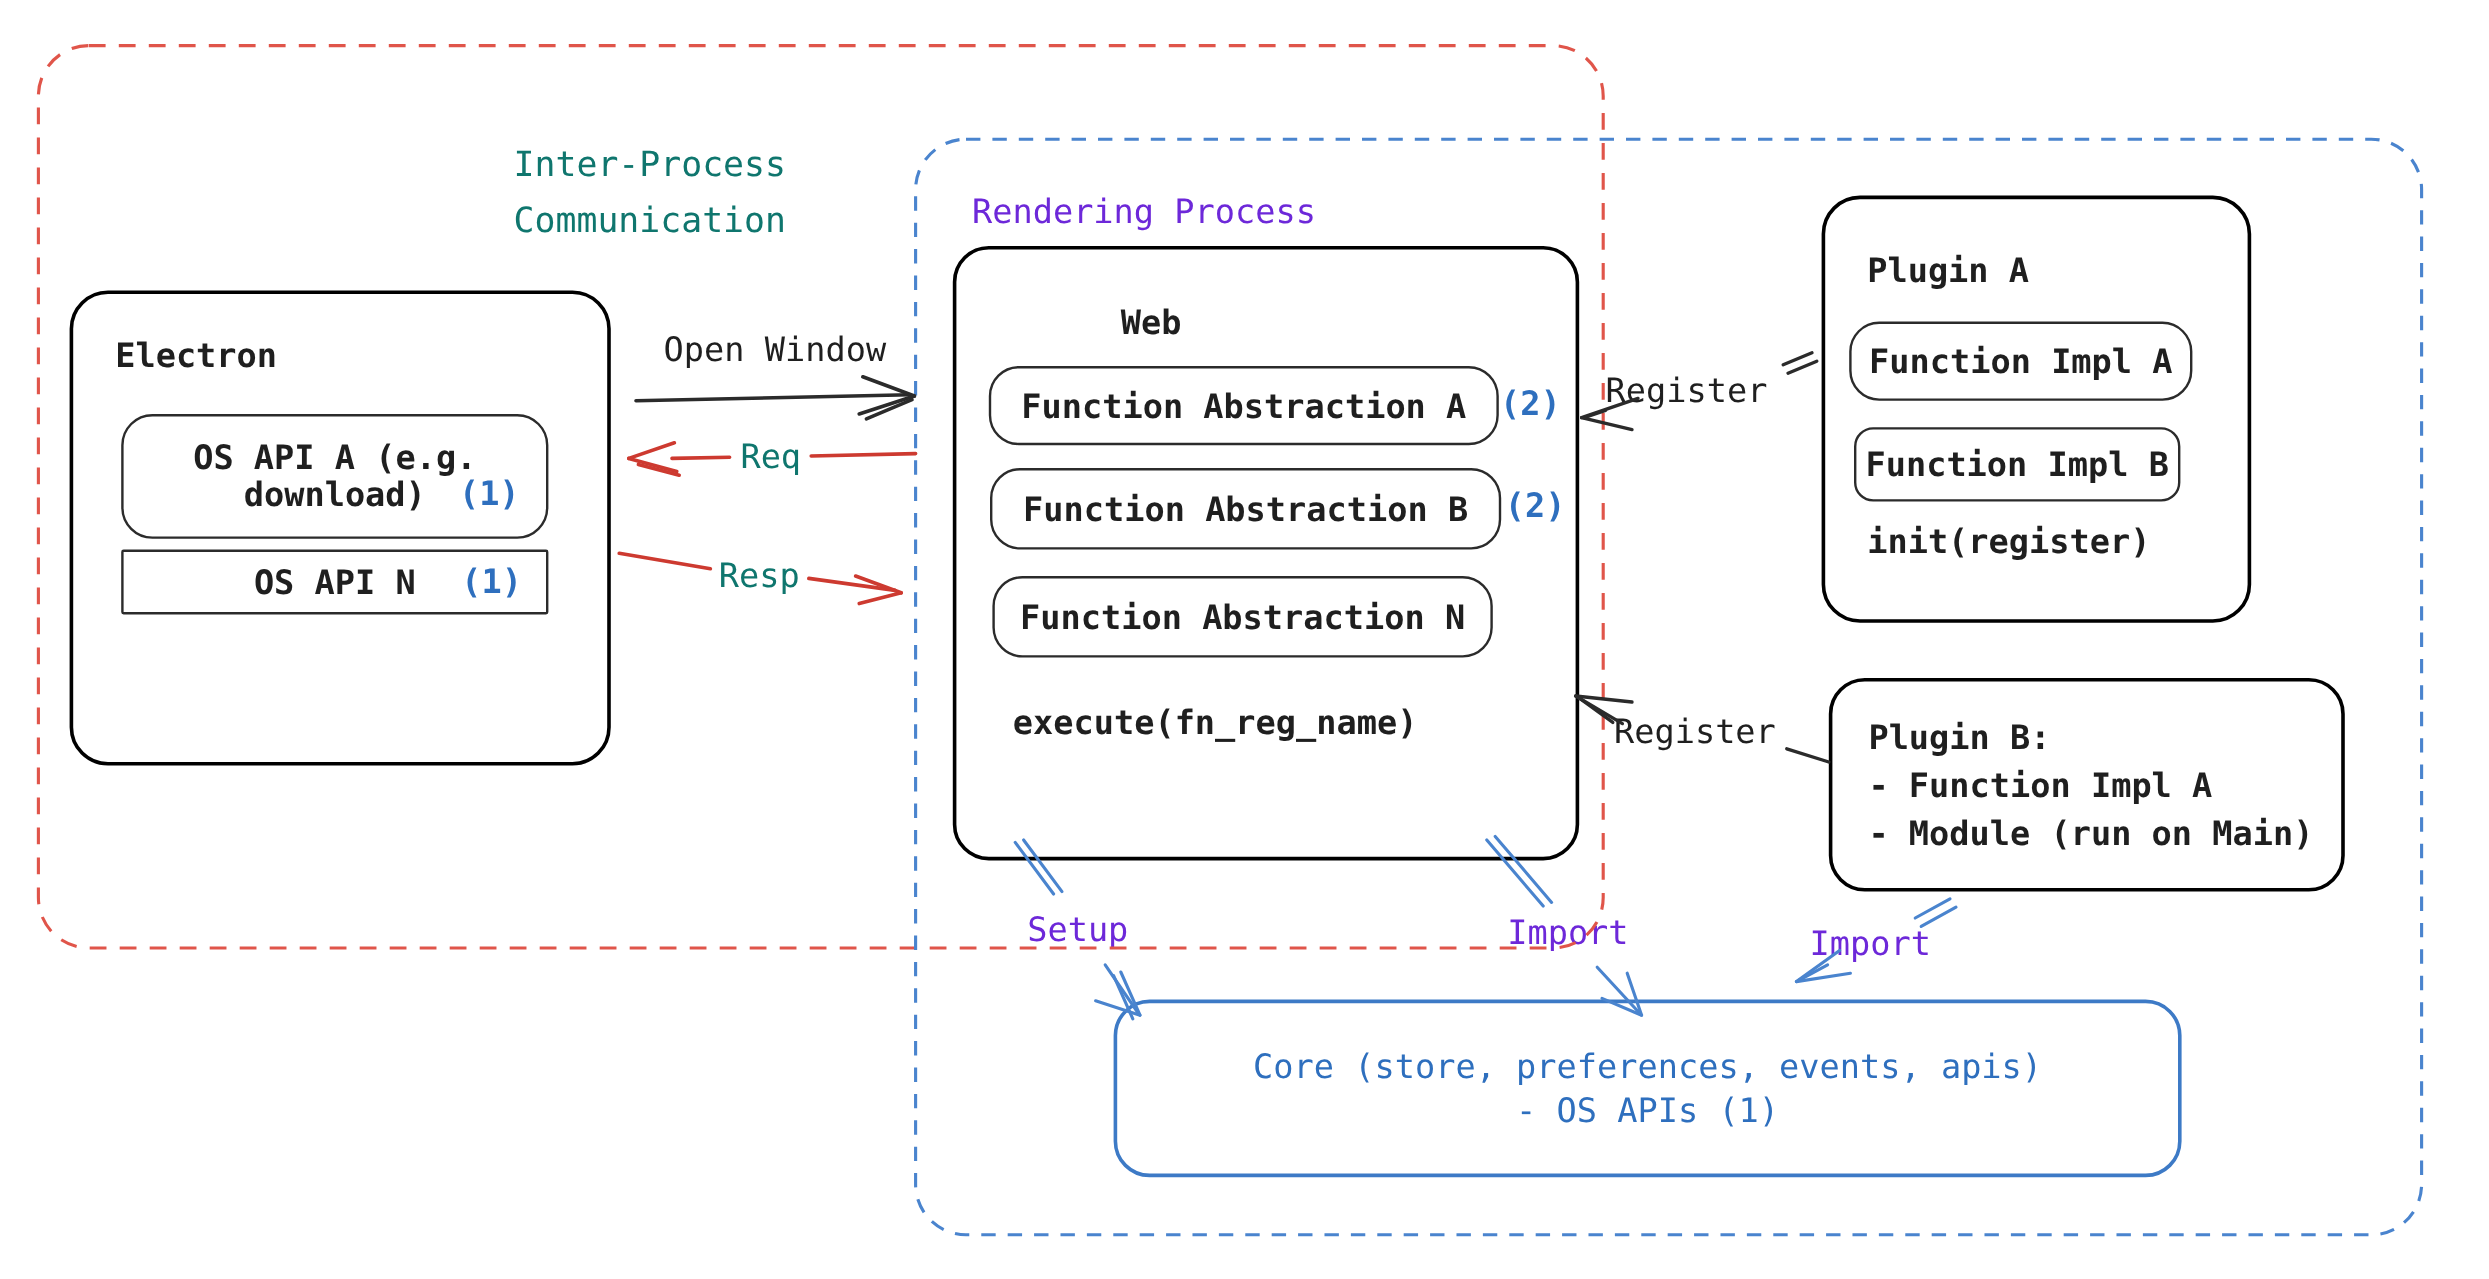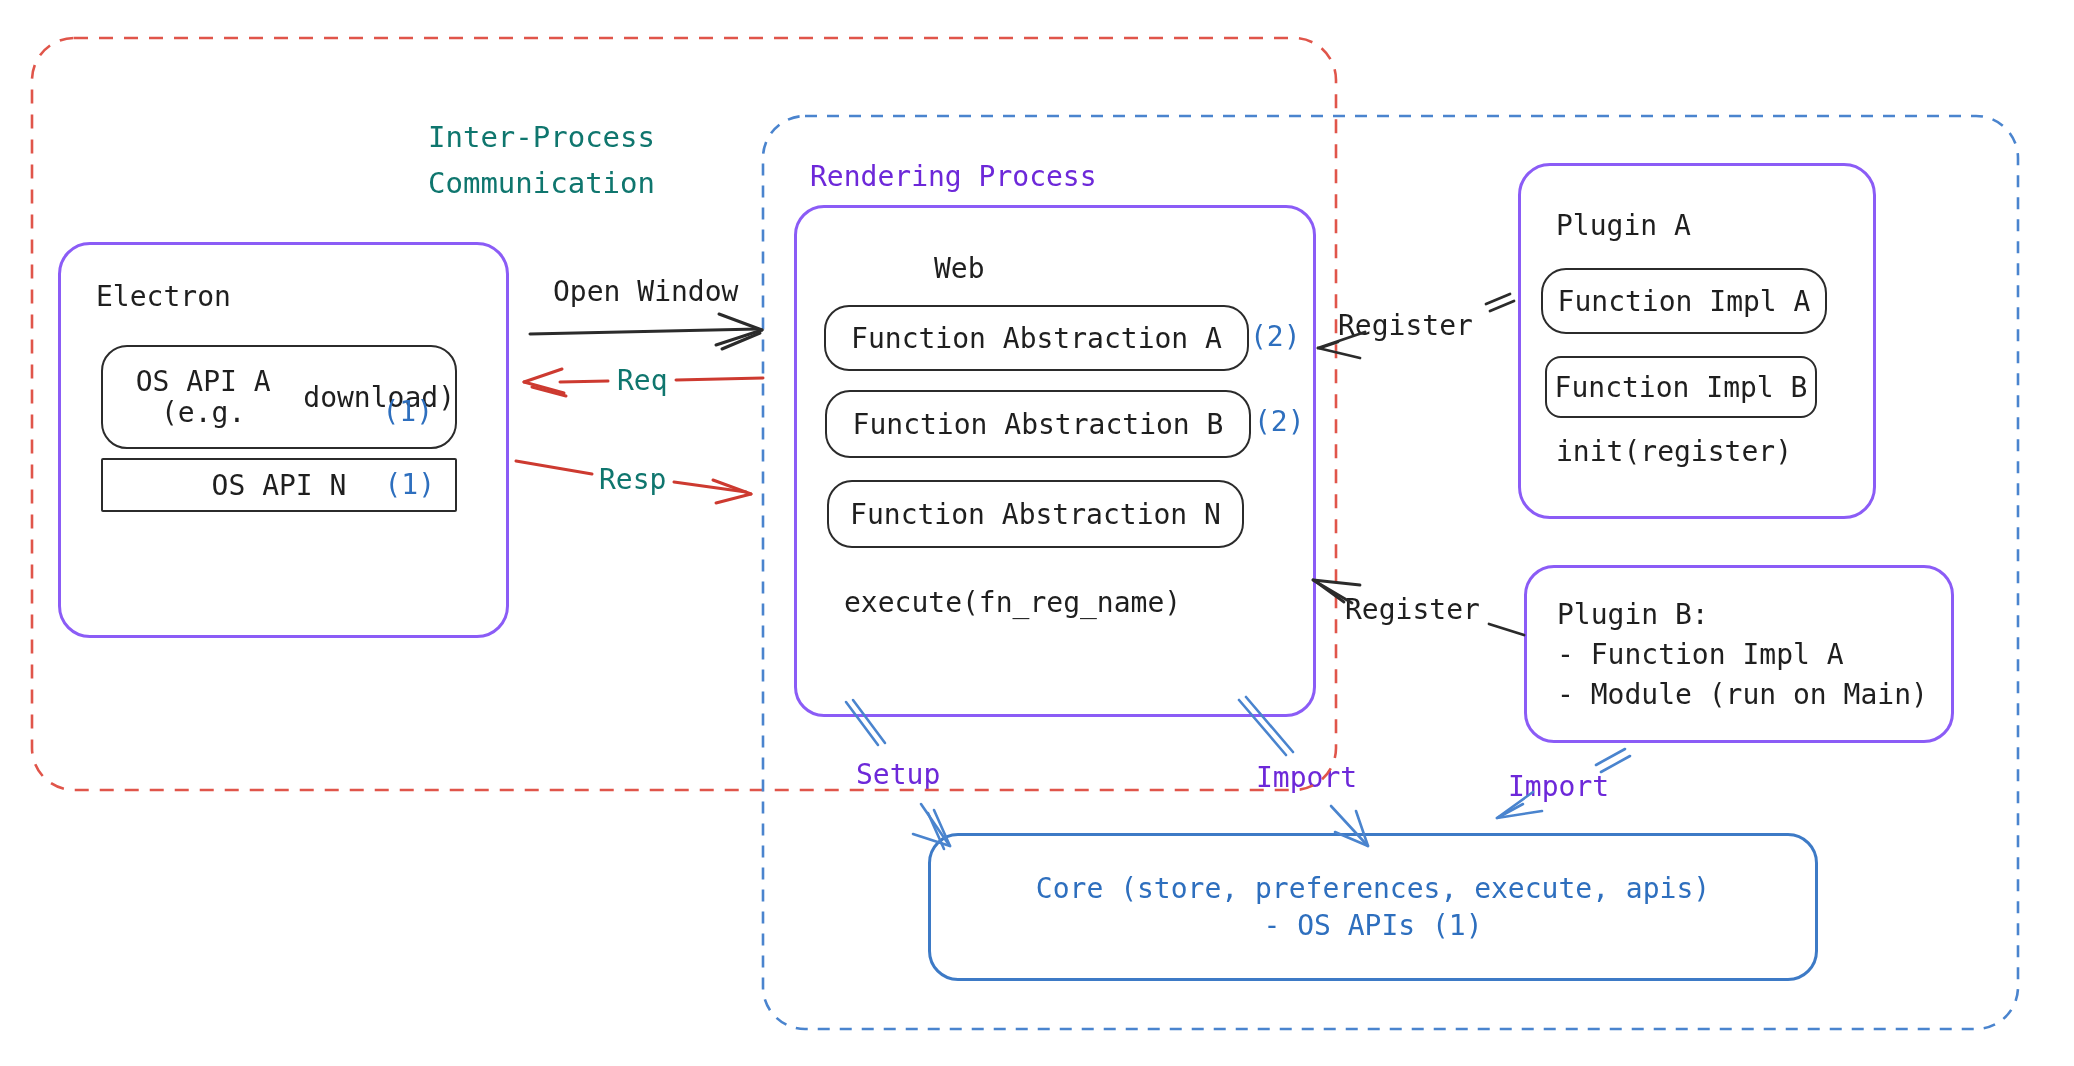--- a/index.html
+++ b/index.html
@@ -6,27 +6,27 @@
   body{
     width:2074px;height:1066px;position:relative;overflow:hidden;
     font-family:"DejaVu Sans Mono","Liberation Mono",monospace;
     font-size:28px;color:#1f1f1f;
   }
   .canvas{position:absolute;inset:0;}
   .lbl{position:absolute;line-height:1;white-space:pre;}
   .red{color:#0f766e;}
   .blue{color:#6d28d9;}
   .region-title{font-size:29px;line-height:46px;}
-  .box{position:absolute;border:3px solid #8b5cf6;border-radius:32px;background:transparent;}
+  .box{position:absolute;border:3px solid #000000;border-radius:32px;background:transparent;font-weight:bold;}
   .inner{
     position:absolute;border:2.5px solid #2b2b2b;border-radius:25px;
     display:flex;align-items:center;justify-content:center;background:transparent;
   }
   .badge{position:absolute;color:#2e6fbe;line-height:1;}
-  .two-line{display:flex;flex-direction:row;align-items:center;line-height:31px;}
+  .two-line{display:flex;flex-direction:column;align-items:center;line-height:31px;}
   .corebox{
     position:absolute;border:3px solid #3d7ac6;border-radius:30px;color:#2e6fbe;
     display:flex;flex-direction:column;align-items:center;justify-content:center;
     line-height:37px;text-align:center;background:transparent;
   }
   svg.overlay{position:absolute;inset:0;pointer-events:none;}
 </style>
 </head>
 <body>
 
@@ -78,21 +78,21 @@
     <div class="lbl" style="left:35px;top:272px;">init(register)</div>
   </div>
 
   <div class="box" style="left:1524px;top:565px;width:424px;height:172px;border-radius:30px;">
     <div class="lbl" style="left:30px;top:33px;">Plugin B:</div>
     <div class="lbl" style="left:30px;top:73px;">- Function Impl A</div>
     <div class="lbl" style="left:30px;top:113px;">- Module (run on Main)</div>
   </div>
 
   <div class="corebox" style="left:928px;top:833px;width:884px;height:142px;">
-    <div>Core (store, preferences, execute, apis)</div>
+    <div>Core (store, preferences, events, apis)</div>
     <div>- OS APIs (1)</div>
   </div>
 
   <div class="lbl" style="left:553px;top:278px;">Open Window</div>
   <div class="lbl red" style="left:617px;top:367px;">Req</div>
   <div class="lbl red" style="left:599px;top:466px;">Resp</div>
   <div class="lbl" style="left:1338px;top:312px;">Register</div>
   <div class="lbl" style="left:1345px;top:596px;">Register</div>
   <div class="lbl blue" style="left:856px;top:761px;">Setup</div>
   <div class="lbl blue" style="left:1256px;top:764px;">Import</div>

